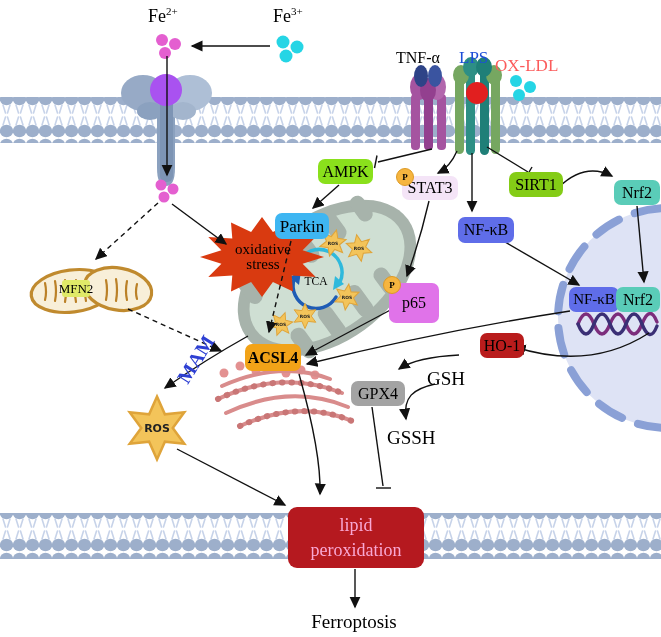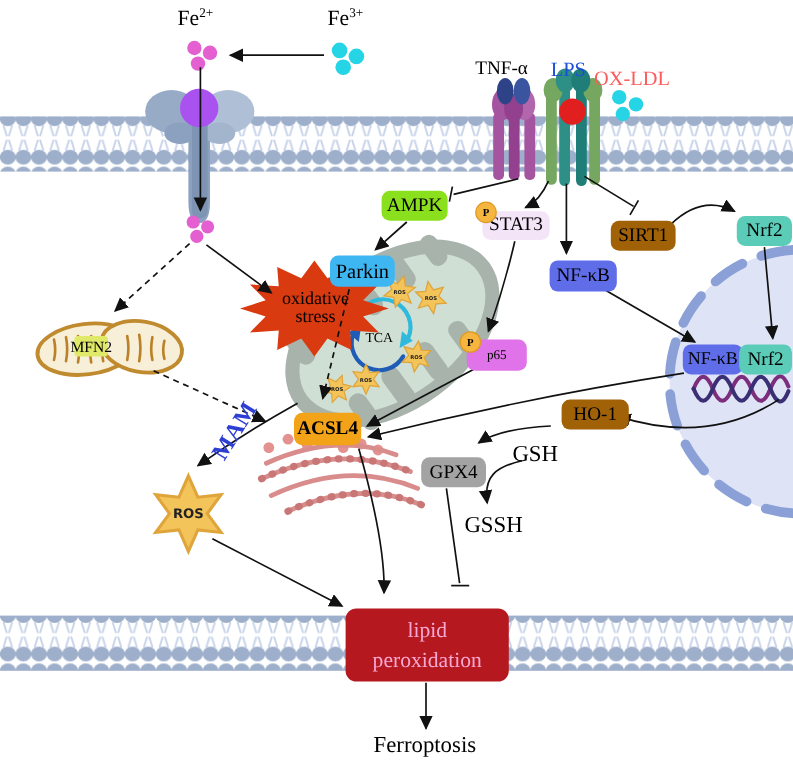--- a/index.html
+++ b/index.html
@@ -203,27 +203,27 @@
 <div class="lbl" style="left:148px;top:5px;font-size:18px"><span>Fe</span><sup style="font-size:11px">2+</sup></div>
 <div class="lbl" style="left:273px;top:5px;font-size:18px"><span>Fe</span><sup style="font-size:11px">3+</sup></div>
 
 <div class="lbl" style="left:396px;top:49px;font-size:16px">TNF-α</div>
 <div class="lbl" style="left:459px;top:48px;font-size:17px;color:#1d4ed8">LPS</div>
 <div class="lbl" style="left:495px;top:56px;font-size:17px;color:#fb5b5b">OX-LDL</div>
 
 <div class="node" style="left:318px;top:159px;width:55px;height:25px;background:#8ae01c;font-size:16px">AMPK</div>
 <div class="node" style="left:275px;top:213px;width:54px;height:26px;background:#3eb6f2;font-size:17px">Parkin</div>
 <div class="node" style="left:402px;top:176px;width:56px;height:24px;background:#f4e4f7;font-size:16px">STAT3</div>
-<div class="node" style="left:509px;top:184px;width:54px;height:25px;background:#a16207;font-size:16px">SIRT1</div>
+<div class="node" style="left:509px;top:172px;width:54px;height:25px;background:#84cc16;font-size:16px">SIRT1</div>
 <div class="node" style="left:614px;top:180px;width:46px;height:25px;background:#5accb8;font-size:16px">Nrf2</div>
 <div class="node" style="left:458px;top:217px;width:56px;height:26px;background:#5f6de9;font-size:16px">NF-κB</div>
-<div class="node" style="left:389px;top:283px;width:50px;height:26px;background:#e073e9;font-size:11px">p65</div>
+<div class="node" style="left:389px;top:283px;width:50px;height:40px;background:#e073e9;font-size:16px">p65</div>
 <div class="node" style="left:569px;top:287px;width:50px;height:25px;background:#5f6de9;font-size:15px">NF-κB</div>
 <div class="node" style="left:616px;top:287px;width:44px;height:25px;background:#5accb8;font-size:16px">Nrf2</div>
-<div class="node" style="left:468px;top:333px;width:56px;height:25px;background:#a16207;font-size:16px">HO-1</div>
+<div class="node" style="left:480px;top:333px;width:44px;height:25px;background:#b91c1c;font-size:16px">HO-1</div>
 <div class="node" style="left:351px;top:381px;width:54px;height:25px;background:#a3a3a3;font-size:16px">GPX4</div>
 <div class="node" style="left:245px;top:344px;width:56px;height:27px;background:#f2a318;font-size:16px;font-weight:600">ACSL4</div>
 <div class="node" style="left:62px;top:280px;width:28px;height:17px;background:#e0ea68;font-size:13px;border-radius:3px">MFN2</div>
 
 <div class="pbadge" style="left:396px;top:168px">P</div>
 <div class="pbadge" style="left:383px;top:276px">P</div>
 
 <div class="node two-line" style="left:213px;top:234px;width:100px;height:46px;font-size:15px;background:transparent">
   <span>oxidative</span>
   <span>stress</span>

